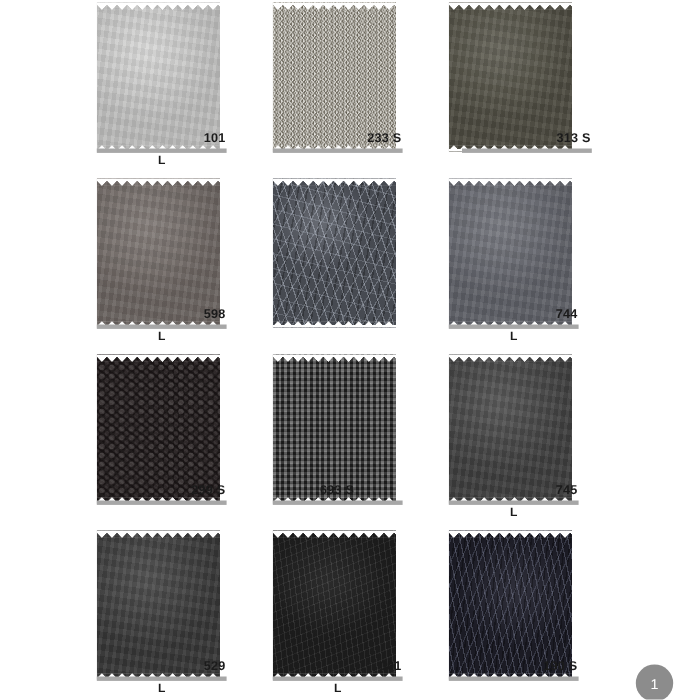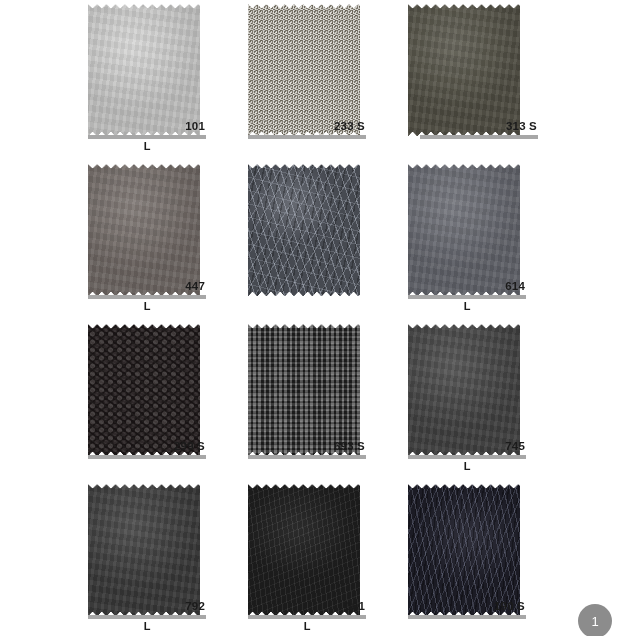--- a/index.html
+++ b/index.html
@@ -109,21 +109,21 @@
     </div>
     <div class="swatch-cell" style="left: 88px; top: 162px; width: 112px; height: 158px;">
       <div class="swatch">
         <div class="fabric" style="background: repeating-linear-gradient(97deg, rgba(255, 255, 255, 0.05) 0px, rgba(255, 255, 255, 0.05) 3px, rgba(0, 0, 0, 0.05) 3px, rgba(0, 0, 0, 0.05) 7px), repeating-linear-gradient(8deg, rgba(255, 255, 255, 0.035) 0px, rgba(255, 255, 255, 0.035) 5px, rgba(0, 0, 0, 0.04) 5px, rgba(0, 0, 0, 0.04) 11px), radial-gradient(75% 60% at 40% 32%, rgba(255, 255, 255, 0.1), rgba(0, 0, 0, 0.12) 80%), linear-gradient(rgb(120, 112, 108), rgb(120, 112, 108));"></div>
         <div style="position: absolute; left: 0px; width: 112px; height: 6.5px; top: 0px; background: rgb(255, 255, 255); mask: repeating-conic-gradient(from -45deg at 50% 100%, rgb(0, 0, 0) 0deg, rgb(0, 0, 0) 90deg, transparent 0deg, transparent 360deg) 0px 0px / 9.2px 6.5px;"></div>
         <div style="position: absolute; left: 0px; width: 112px; height: 6.5px; bottom: 0px; background: rgb(255, 255, 255); mask: repeating-conic-gradient(from 135deg at 50% 0%, rgb(0, 0, 0) 0deg, rgb(0, 0, 0) 90deg, transparent 0deg, transparent 360deg) 0px 0px / 9.2px 6.5px;"></div>
         <div style="position: absolute; top: 0px; height: 136px; width: 6.5px; left: 0px; background: rgb(255, 255, 255); mask: repeating-conic-gradient(from 45deg at 100% 50%, rgb(0, 0, 0) 0deg, rgb(0, 0, 0) 90deg, transparent 0deg, transparent 360deg) 0px 0px / 6.5px 9.2px;"></div>
         <div style="position: absolute; top: 0px; height: 136px; width: 6.5px; right: 0px; background: rgb(255, 255, 255); mask: repeating-conic-gradient(from -135deg at 0% 50%, rgb(0, 0, 0) 0deg, rgb(0, 0, 0) 90deg, transparent 0deg, transparent 360deg) 0px 0px / 6.5px 9.2px;"></div>
       </div>
       <div class="label" style="left: 0px; top: 118px;">
-        <div class="code">447</div>
+        <div class="code">598</div>
         <div class="bar" style="background: rgb(167, 167, 167);"></div>
         <div class="sub">L</div>
       </div>
     </div>
     <div class="swatch-cell" style="left: 248px; top: 162px; width: 112px; height: 158px;">
       <div class="swatch">
         <div class="fabric" style="background: repeating-linear-gradient(72deg, rgba(215, 222, 235, 0.34) 0px, rgba(215, 222, 235, 0.34) 1px, rgba(0, 0, 0, 0) 1px, rgba(0, 0, 0, 0) 7px), repeating-linear-gradient(-58deg, rgba(210, 218, 232, 0.26) 0px, rgba(210, 218, 232, 0.26) 1px, rgba(0, 0, 0, 0) 1px, rgba(0, 0, 0, 0) 9px), repeating-linear-gradient(14deg, rgba(200, 208, 222, 0.2) 0px, rgba(200, 208, 222, 0.2) 1px, rgba(0, 0, 0, 0) 1px, rgba(0, 0, 0, 0) 13px), repeating-linear-gradient(100deg, rgba(0, 0, 0, 0.26) 0px, rgba(0, 0, 0, 0.26) 1.4px, rgba(0, 0, 0, 0) 1.4px, rgba(0, 0, 0, 0) 8px), radial-gradient(60% 45% at 38% 30%, rgba(255, 255, 255, 0.1), rgba(0, 0, 0, 0.18) 70%), linear-gradient(rgb(86, 90, 99), rgb(86, 90, 99));"></div>
         <div style="position: absolute; left: 0px; width: 112px; height: 6.5px; top: 0px; background: rgb(255, 255, 255); mask: repeating-conic-gradient(from -45deg at 50% 100%, rgb(0, 0, 0) 0deg, rgb(0, 0, 0) 90deg, transparent 0deg, transparent 360deg) 0px 0px / 9.2px 6.5px;"></div>
         <div style="position: absolute; left: 0px; width: 112px; height: 6.5px; bottom: 0px; background: rgb(255, 255, 255); mask: repeating-conic-gradient(from 135deg at 50% 0%, rgb(0, 0, 0) 0deg, rgb(0, 0, 0) 90deg, transparent 0deg, transparent 360deg) 0px 0px / 9.2px 6.5px;"></div>
         <div style="position: absolute; top: 0px; height: 136px; width: 6.5px; left: 0px; background: rgb(255, 255, 255); mask: repeating-conic-gradient(from 45deg at 100% 50%, rgb(0, 0, 0) 0deg, rgb(0, 0, 0) 90deg, transparent 0deg, transparent 360deg) 0px 0px / 6.5px 9.2px;"></div>
@@ -132,21 +132,21 @@
     </div>
     <div class="swatch-cell" style="left: 408px; top: 162px; width: 112px; height: 158px;">
       <div class="swatch">
         <div class="fabric" style="background: repeating-linear-gradient(97deg, rgba(255, 255, 255, 0.05) 0px, rgba(255, 255, 255, 0.05) 3px, rgba(0, 0, 0, 0.05) 3px, rgba(0, 0, 0, 0.05) 7px), repeating-linear-gradient(8deg, rgba(255, 255, 255, 0.035) 0px, rgba(255, 255, 255, 0.035) 5px, rgba(0, 0, 0, 0.04) 5px, rgba(0, 0, 0, 0.04) 11px), radial-gradient(75% 60% at 40% 32%, rgba(255, 255, 255, 0.1), rgba(0, 0, 0, 0.12) 80%), linear-gradient(rgb(106, 108, 116), rgb(106, 108, 116));"></div>
         <div style="position: absolute; left: 0px; width: 112px; height: 6.5px; top: 0px; background: rgb(255, 255, 255); mask: repeating-conic-gradient(from -45deg at 50% 100%, rgb(0, 0, 0) 0deg, rgb(0, 0, 0) 90deg, transparent 0deg, transparent 360deg) 0px 0px / 9.2px 6.5px;"></div>
         <div style="position: absolute; left: 0px; width: 112px; height: 6.5px; bottom: 0px; background: rgb(255, 255, 255); mask: repeating-conic-gradient(from 135deg at 50% 0%, rgb(0, 0, 0) 0deg, rgb(0, 0, 0) 90deg, transparent 0deg, transparent 360deg) 0px 0px / 9.2px 6.5px;"></div>
         <div style="position: absolute; top: 0px; height: 136px; width: 6.5px; left: 0px; background: rgb(255, 255, 255); mask: repeating-conic-gradient(from 45deg at 100% 50%, rgb(0, 0, 0) 0deg, rgb(0, 0, 0) 90deg, transparent 0deg, transparent 360deg) 0px 0px / 6.5px 9.2px;"></div>
         <div style="position: absolute; top: 0px; height: 136px; width: 6.5px; right: 0px; background: rgb(255, 255, 255); mask: repeating-conic-gradient(from -135deg at 0% 50%, rgb(0, 0, 0) 0deg, rgb(0, 0, 0) 90deg, transparent 0deg, transparent 360deg) 0px 0px / 6.5px 9.2px;"></div>
       </div>
       <div class="label" style="left: 0px; top: 118px;">
-        <div class="code">614</div>
+        <div class="code">744</div>
         <div class="bar" style="background: rgb(167, 167, 167);"></div>
         <div class="sub">L</div>
       </div>
     </div>
     <div class="swatch-cell" style="left: 88px; top: 322px; width: 112px; height: 158px;">
       <div class="swatch">
         <div class="fabric" style="background: radial-gradient(circle, rgba(255, 255, 255, 0.13) 0px, rgba(255, 255, 255, 0.13) 2.2px, rgba(0, 0, 0, 0.3) 2.8px, rgba(0, 0, 0, 0.3) 4.6px) 0px 0px / 9px 8px, radial-gradient(circle, rgba(255, 255, 255, 0.1) 0px, rgba(255, 255, 255, 0.1) 1.8px, rgba(0, 0, 0, 0.26) 2.4px, rgba(0, 0, 0, 0.26) 4px) 4.5px 4px / 9px 8px, repeating-linear-gradient(33deg, rgba(255, 255, 255, 0.05) 0px, rgba(255, 255, 255, 0.05) 2px, rgba(0, 0, 0, 0.1) 2px, rgba(0, 0, 0, 0.1) 4px), linear-gradient(rgb(51, 41, 42), rgb(51, 41, 42));"></div>
         <div style="position: absolute; left: 0px; width: 112px; height: 6.5px; top: 0px; background: rgb(255, 255, 255); mask: repeating-conic-gradient(from -45deg at 50% 100%, rgb(0, 0, 0) 0deg, rgb(0, 0, 0) 90deg, transparent 0deg, transparent 360deg) 0px 0px / 9.2px 6.5px;"></div>
         <div style="position: absolute; left: 0px; width: 112px; height: 6.5px; bottom: 0px; background: rgb(255, 255, 255); mask: repeating-conic-gradient(from 135deg at 50% 0%, rgb(0, 0, 0) 0deg, rgb(0, 0, 0) 90deg, transparent 0deg, transparent 360deg) 0px 0px / 9.2px 6.5px;"></div>
         <div style="position: absolute; top: 0px; height: 136px; width: 6.5px; left: 0px; background: rgb(255, 255, 255); mask: repeating-conic-gradient(from 45deg at 100% 50%, rgb(0, 0, 0) 0deg, rgb(0, 0, 0) 90deg, transparent 0deg, transparent 360deg) 0px 0px / 6.5px 9.2px;"></div>
@@ -158,21 +158,21 @@
       </div>
     </div>
     <div class="swatch-cell" style="left: 248px; top: 322px; width: 112px; height: 158px;">
       <div class="swatch">
         <div class="fabric" style="background: repeating-linear-gradient(90deg, rgba(255, 255, 255, 0.17) 0px, rgba(255, 255, 255, 0.17) 2.6px, rgba(0, 0, 0, 0.34) 2.6px, rgba(0, 0, 0, 0.34) 5.2px), repeating-linear-gradient(0deg, rgba(255, 255, 255, 0.15) 0px, rgba(255, 255, 255, 0.15) 2.6px, rgba(0, 0, 0, 0.32) 2.6px, rgba(0, 0, 0, 0.32) 5.2px), radial-gradient(circle at 25% 25%, rgba(255, 255, 255, 0.12) 0px, rgba(255, 255, 255, 0.12) 1.3px, rgba(0, 0, 0, 0) 1.6px) 0px 0px / 5.2px 5.2px, linear-gradient(rgb(58, 58, 58), rgb(58, 58, 58));"></div>
         <div style="position: absolute; left: 0px; width: 112px; height: 6.5px; top: 0px; background: rgb(255, 255, 255); mask: repeating-conic-gradient(from -45deg at 50% 100%, rgb(0, 0, 0) 0deg, rgb(0, 0, 0) 90deg, transparent 0deg, transparent 360deg) 0px 0px / 9.2px 6.5px;"></div>
         <div style="position: absolute; left: 0px; width: 112px; height: 6.5px; bottom: 0px; background: rgb(255, 255, 255); mask: repeating-conic-gradient(from 135deg at 50% 0%, rgb(0, 0, 0) 0deg, rgb(0, 0, 0) 90deg, transparent 0deg, transparent 360deg) 0px 0px / 9.2px 6.5px;"></div>
         <div style="position: absolute; top: 0px; height: 136px; width: 6.5px; left: 0px; background: rgb(255, 255, 255); mask: repeating-conic-gradient(from 45deg at 100% 50%, rgb(0, 0, 0) 0deg, rgb(0, 0, 0) 90deg, transparent 0deg, transparent 360deg) 0px 0px / 6.5px 9.2px;"></div>
         <div style="position: absolute; top: 0px; height: 136px; width: 6.5px; right: 0px; background: rgb(255, 255, 255); mask: repeating-conic-gradient(from -135deg at 0% 50%, rgb(0, 0, 0) 0deg, rgb(0, 0, 0) 90deg, transparent 0deg, transparent 360deg) 0px 0px / 6.5px 9.2px;"></div>
       </div>
-      <div class="label" style="left: 0px; top: 118px;">
+      <div class="label" style="left: 0px; top: 118px; text-align: center;">
         <div class="code">693 S</div>
         <div class="bar" style="background: rgb(167, 167, 167);"></div>
       </div>
     </div>
     <div class="swatch-cell" style="left: 408px; top: 322px; width: 112px; height: 158px; padding-left: 21px;">
       <div class="swatch">
         <div class="fabric" style="background: repeating-linear-gradient(97deg, rgba(255, 255, 255, 0.05) 0px, rgba(255, 255, 255, 0.05) 3px, rgba(0, 0, 0, 0.05) 3px, rgba(0, 0, 0, 0.05) 7px), repeating-linear-gradient(8deg, rgba(255, 255, 255, 0.035) 0px, rgba(255, 255, 255, 0.035) 5px, rgba(0, 0, 0, 0.04) 5px, rgba(0, 0, 0, 0.04) 11px), radial-gradient(75% 60% at 40% 32%, rgba(255, 255, 255, 0.1), rgba(0, 0, 0, 0.12) 80%), linear-gradient(rgb(70, 70, 70), rgb(70, 70, 70));"></div>
         <div style="position: absolute; left: 0px; width: 112px; height: 6.5px; top: 0px; background: rgb(255, 255, 255); mask: repeating-conic-gradient(from -45deg at 50% 100%, rgb(0, 0, 0) 0deg, rgb(0, 0, 0) 90deg, transparent 0deg, transparent 360deg) 0px 0px / 9.2px 6.5px;"></div>
         <div style="position: absolute; left: 0px; width: 112px; height: 6.5px; bottom: 0px; background: rgb(255, 255, 255); mask: repeating-conic-gradient(from 135deg at 50% 0%, rgb(0, 0, 0) 0deg, rgb(0, 0, 0) 90deg, transparent 0deg, transparent 360deg) 0px 0px / 9.2px 6.5px;"></div>
         <div style="position: absolute; top: 0px; height: 136px; width: 6.5px; left: 0px; background: rgb(255, 255, 255); mask: repeating-conic-gradient(from 45deg at 100% 50%, rgb(0, 0, 0) 0deg, rgb(0, 0, 0) 90deg, transparent 0deg, transparent 360deg) 0px 0px / 6.5px 9.2px;"></div>
@@ -186,21 +186,21 @@
     </div>
     <div class="swatch-cell" style="left: 88px; top: 482px; width: 112px; height: 158px;">
       <div class="swatch">
         <div class="fabric" style="background: repeating-linear-gradient(97deg, rgba(255, 255, 255, 0.05) 0px, rgba(255, 255, 255, 0.05) 3px, rgba(0, 0, 0, 0.05) 3px, rgba(0, 0, 0, 0.05) 7px), repeating-linear-gradient(8deg, rgba(255, 255, 255, 0.035) 0px, rgba(255, 255, 255, 0.035) 5px, rgba(0, 0, 0, 0.04) 5px, rgba(0, 0, 0, 0.04) 11px), radial-gradient(75% 60% at 40% 32%, rgba(255, 255, 255, 0.1), rgba(0, 0, 0, 0.12) 80%), linear-gradient(rgb(61, 61, 61), rgb(61, 61, 61));"></div>
         <div style="position: absolute; left: 0px; width: 112px; height: 6.5px; top: 0px; background: rgb(255, 255, 255); mask: repeating-conic-gradient(from -45deg at 50% 100%, rgb(0, 0, 0) 0deg, rgb(0, 0, 0) 90deg, transparent 0deg, transparent 360deg) 0px 0px / 9.2px 6.5px;"></div>
         <div style="position: absolute; left: 0px; width: 112px; height: 6.5px; bottom: 0px; background: rgb(255, 255, 255); mask: repeating-conic-gradient(from 135deg at 50% 0%, rgb(0, 0, 0) 0deg, rgb(0, 0, 0) 90deg, transparent 0deg, transparent 360deg) 0px 0px / 9.2px 6.5px;"></div>
         <div style="position: absolute; top: 0px; height: 136px; width: 6.5px; left: 0px; background: rgb(255, 255, 255); mask: repeating-conic-gradient(from 45deg at 100% 50%, rgb(0, 0, 0) 0deg, rgb(0, 0, 0) 90deg, transparent 0deg, transparent 360deg) 0px 0px / 6.5px 9.2px;"></div>
         <div style="position: absolute; top: 0px; height: 136px; width: 6.5px; right: 0px; background: rgb(255, 255, 255); mask: repeating-conic-gradient(from -135deg at 0% 50%, rgb(0, 0, 0) 0deg, rgb(0, 0, 0) 90deg, transparent 0deg, transparent 360deg) 0px 0px / 6.5px 9.2px;"></div>
       </div>
       <div class="label" style="left: 0px; top: 118px;">
-        <div class="code">792</div>
+        <div class="code">529</div>
         <div class="bar" style="background: rgb(167, 167, 167);"></div>
         <div class="sub">L</div>
       </div>
     </div>
     <div class="swatch-cell" style="left: 248px; top: 482px; width: 112px; height: 158px;">
       <div class="swatch">
         <div class="fabric" style="background: repeating-linear-gradient(83deg, rgba(255, 255, 255, 0.055) 0px, rgba(255, 255, 255, 0.055) 1px, rgba(0, 0, 0, 0.14) 1px, rgba(0, 0, 0, 0.14) 5px), repeating-linear-gradient(-22deg, rgba(255, 255, 255, 0.04) 0px, rgba(255, 255, 255, 0.04) 1px, rgba(0, 0, 0, 0.12) 1px, rgba(0, 0, 0, 0.12) 7px), radial-gradient(70% 50% at 45% 35%, rgba(255, 255, 255, 0.07), rgba(0, 0, 0, 0.16) 75%), linear-gradient(rgb(42, 42, 42), rgb(42, 42, 42));"></div>
         <div style="position: absolute; left: 0px; width: 112px; height: 6.5px; top: 0px; background: rgb(255, 255, 255); mask: repeating-conic-gradient(from -45deg at 50% 100%, rgb(0, 0, 0) 0deg, rgb(0, 0, 0) 90deg, transparent 0deg, transparent 360deg) 0px 0px / 9.2px 6.5px;"></div>
         <div style="position: absolute; left: 0px; width: 112px; height: 6.5px; bottom: 0px; background: rgb(255, 255, 255); mask: repeating-conic-gradient(from 135deg at 50% 0%, rgb(0, 0, 0) 0deg, rgb(0, 0, 0) 90deg, transparent 0deg, transparent 360deg) 0px 0px / 9.2px 6.5px;"></div>
         <div style="position: absolute; top: 0px; height: 136px; width: 6.5px; left: 0px; background: rgb(255, 255, 255); mask: repeating-conic-gradient(from 45deg at 100% 50%, rgb(0, 0, 0) 0deg, rgb(0, 0, 0) 90deg, transparent 0deg, transparent 360deg) 0px 0px / 6.5px 9.2px;"></div>

